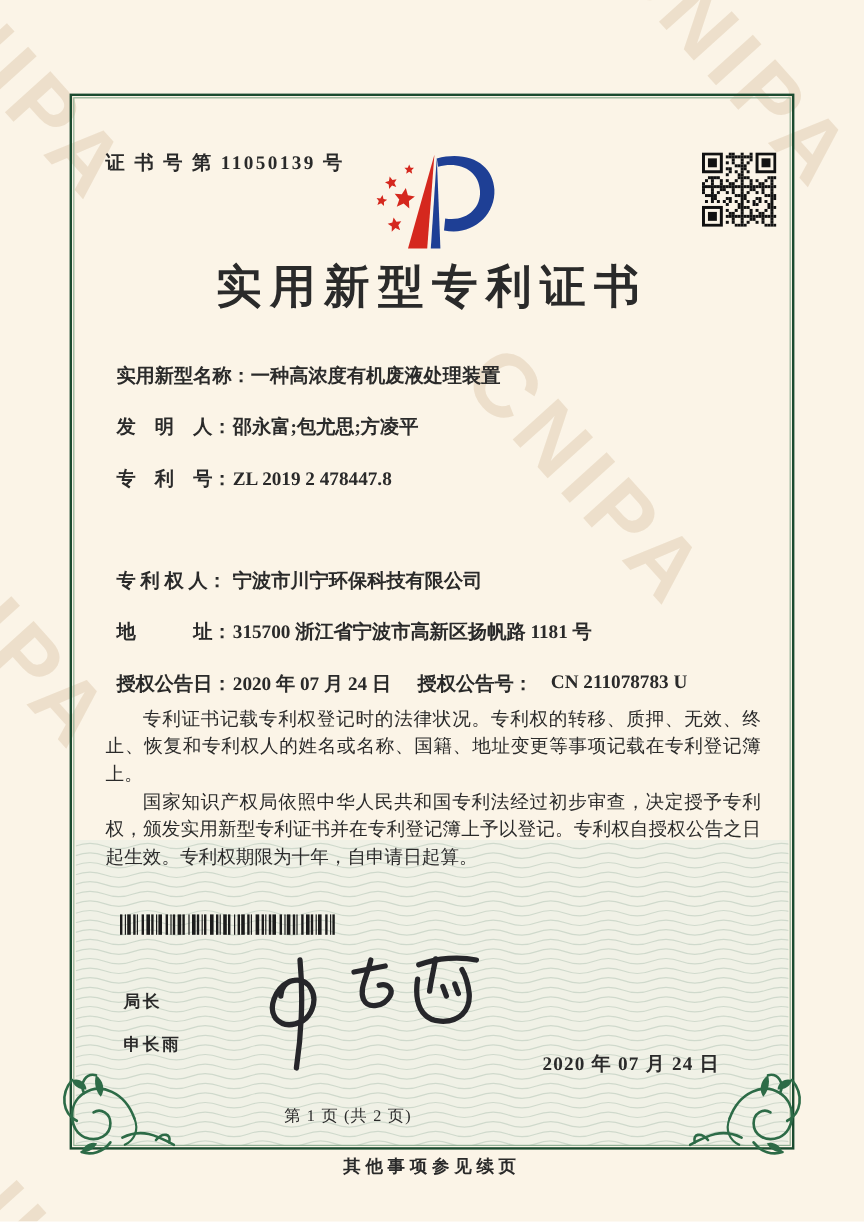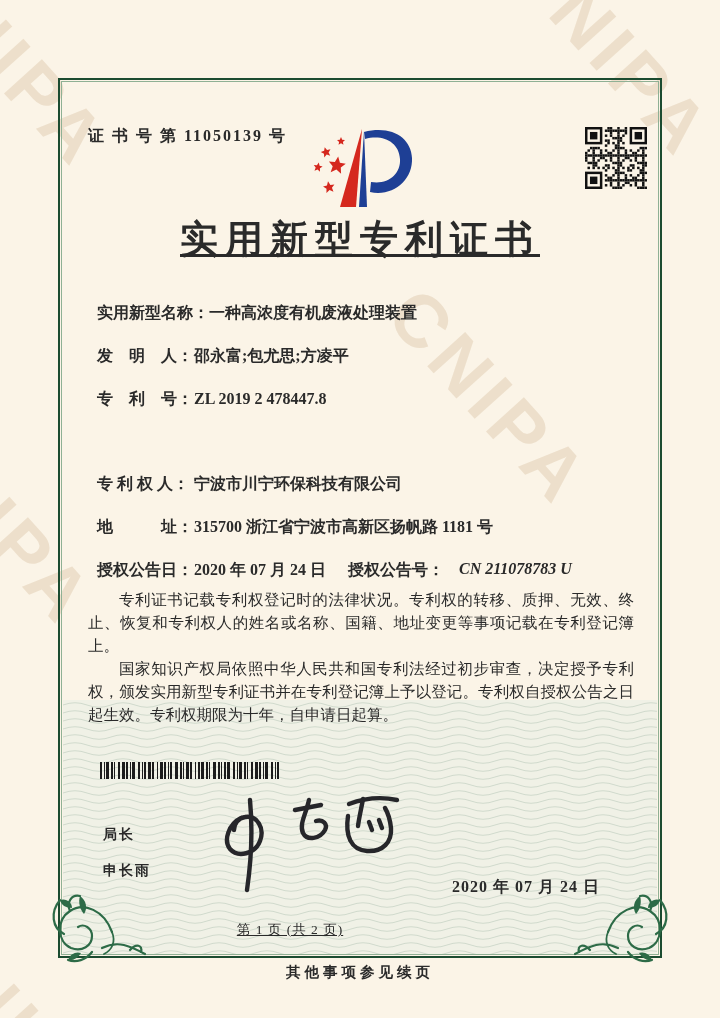--- a/index.html
+++ b/index.html
@@ -23,37 +23,37 @@
                border:1px solid var(--border-light);}
   
   .waveband{left:63px;top:700px;width:594px;height:255px;background:var(--wave-bg);z-index:2;}
   .waveband svg{display:block;}
   
   .content{z-index:4;}
   .cert-no{left:88px;top:126px;font-size:16px;letter-spacing:2px;font-weight:600;}
   .logo{left:310px;top:124px;width:112px;height:88px;}
   .qr{left:585px;top:127px;width:62px;height:62px;}
   .title{left:0;top:214px;width:720px;text-align:center;font-size:38px;font-weight:700;
-         letter-spacing:7px;text-decoration:underline;}
+         letter-spacing:7px;}
   .field{left:97px;width:545px;height:22px;font-size:16px;}
   .flabel{display:inline-block;min-width:97px;font-weight:600;}
   .fvalue{font-weight:600;}
   .grant .g-l1{position:absolute;left:0;font-weight:600;}
   .grant .g-v1{position:absolute;left:97px;font-weight:600;}
   .grant .g-l2{position:absolute;left:251px;font-weight:600;}
-  .grant .g-v2{position:absolute;left:362px;font-weight:600;font-style:italic;}
+  .grant .g-v2{position:absolute;left:362px;font-weight:600;}
   .paras{left:88px;top:588px;width:546px;font-size:15.5px;line-height:23px;text-align:justify;}
   .paras p{margin:0;text-indent:2em;}
   .barcode{left:100px;top:762px;width:190px;height:17px;font-size:0;white-space:nowrap;}
   .barcode i{display:inline-block;height:100%;background:var(--barcode);}
   .signer{left:103px;top:816px;font-family:"Liberation Sans","DejaVu Sans",sans-serif;
           font-size:14px;font-weight:600;line-height:36px;letter-spacing:2px;}
   .signature{left:203px;top:786px;width:212px;height:110px;}
   .issue-date{left:452px;top:877px;font-size:16px;font-weight:600;letter-spacing:1px;}
-  .page-no{left:0;top:921px;width:580px;text-align:center;font-size:13.5px;letter-spacing:1px;text-decoration:underline;}
+  .page-no{left:0;top:921px;width:580px;text-align:center;font-size:13.5px;letter-spacing:1px;}
   .footer-note{left:0;top:963px;width:720px;text-align:center;font-size:14.5px;
                letter-spacing:4px;font-weight:600;}
   .flourish{width:100px;height:76px;z-index:5;}
   .flourish.bl{left:46px;top:890px;}
   .flourish.br{left:574px;top:890px;transform:scaleX(-1);}
 </style>
 </head>
 <body>
 
 <div class="page">

